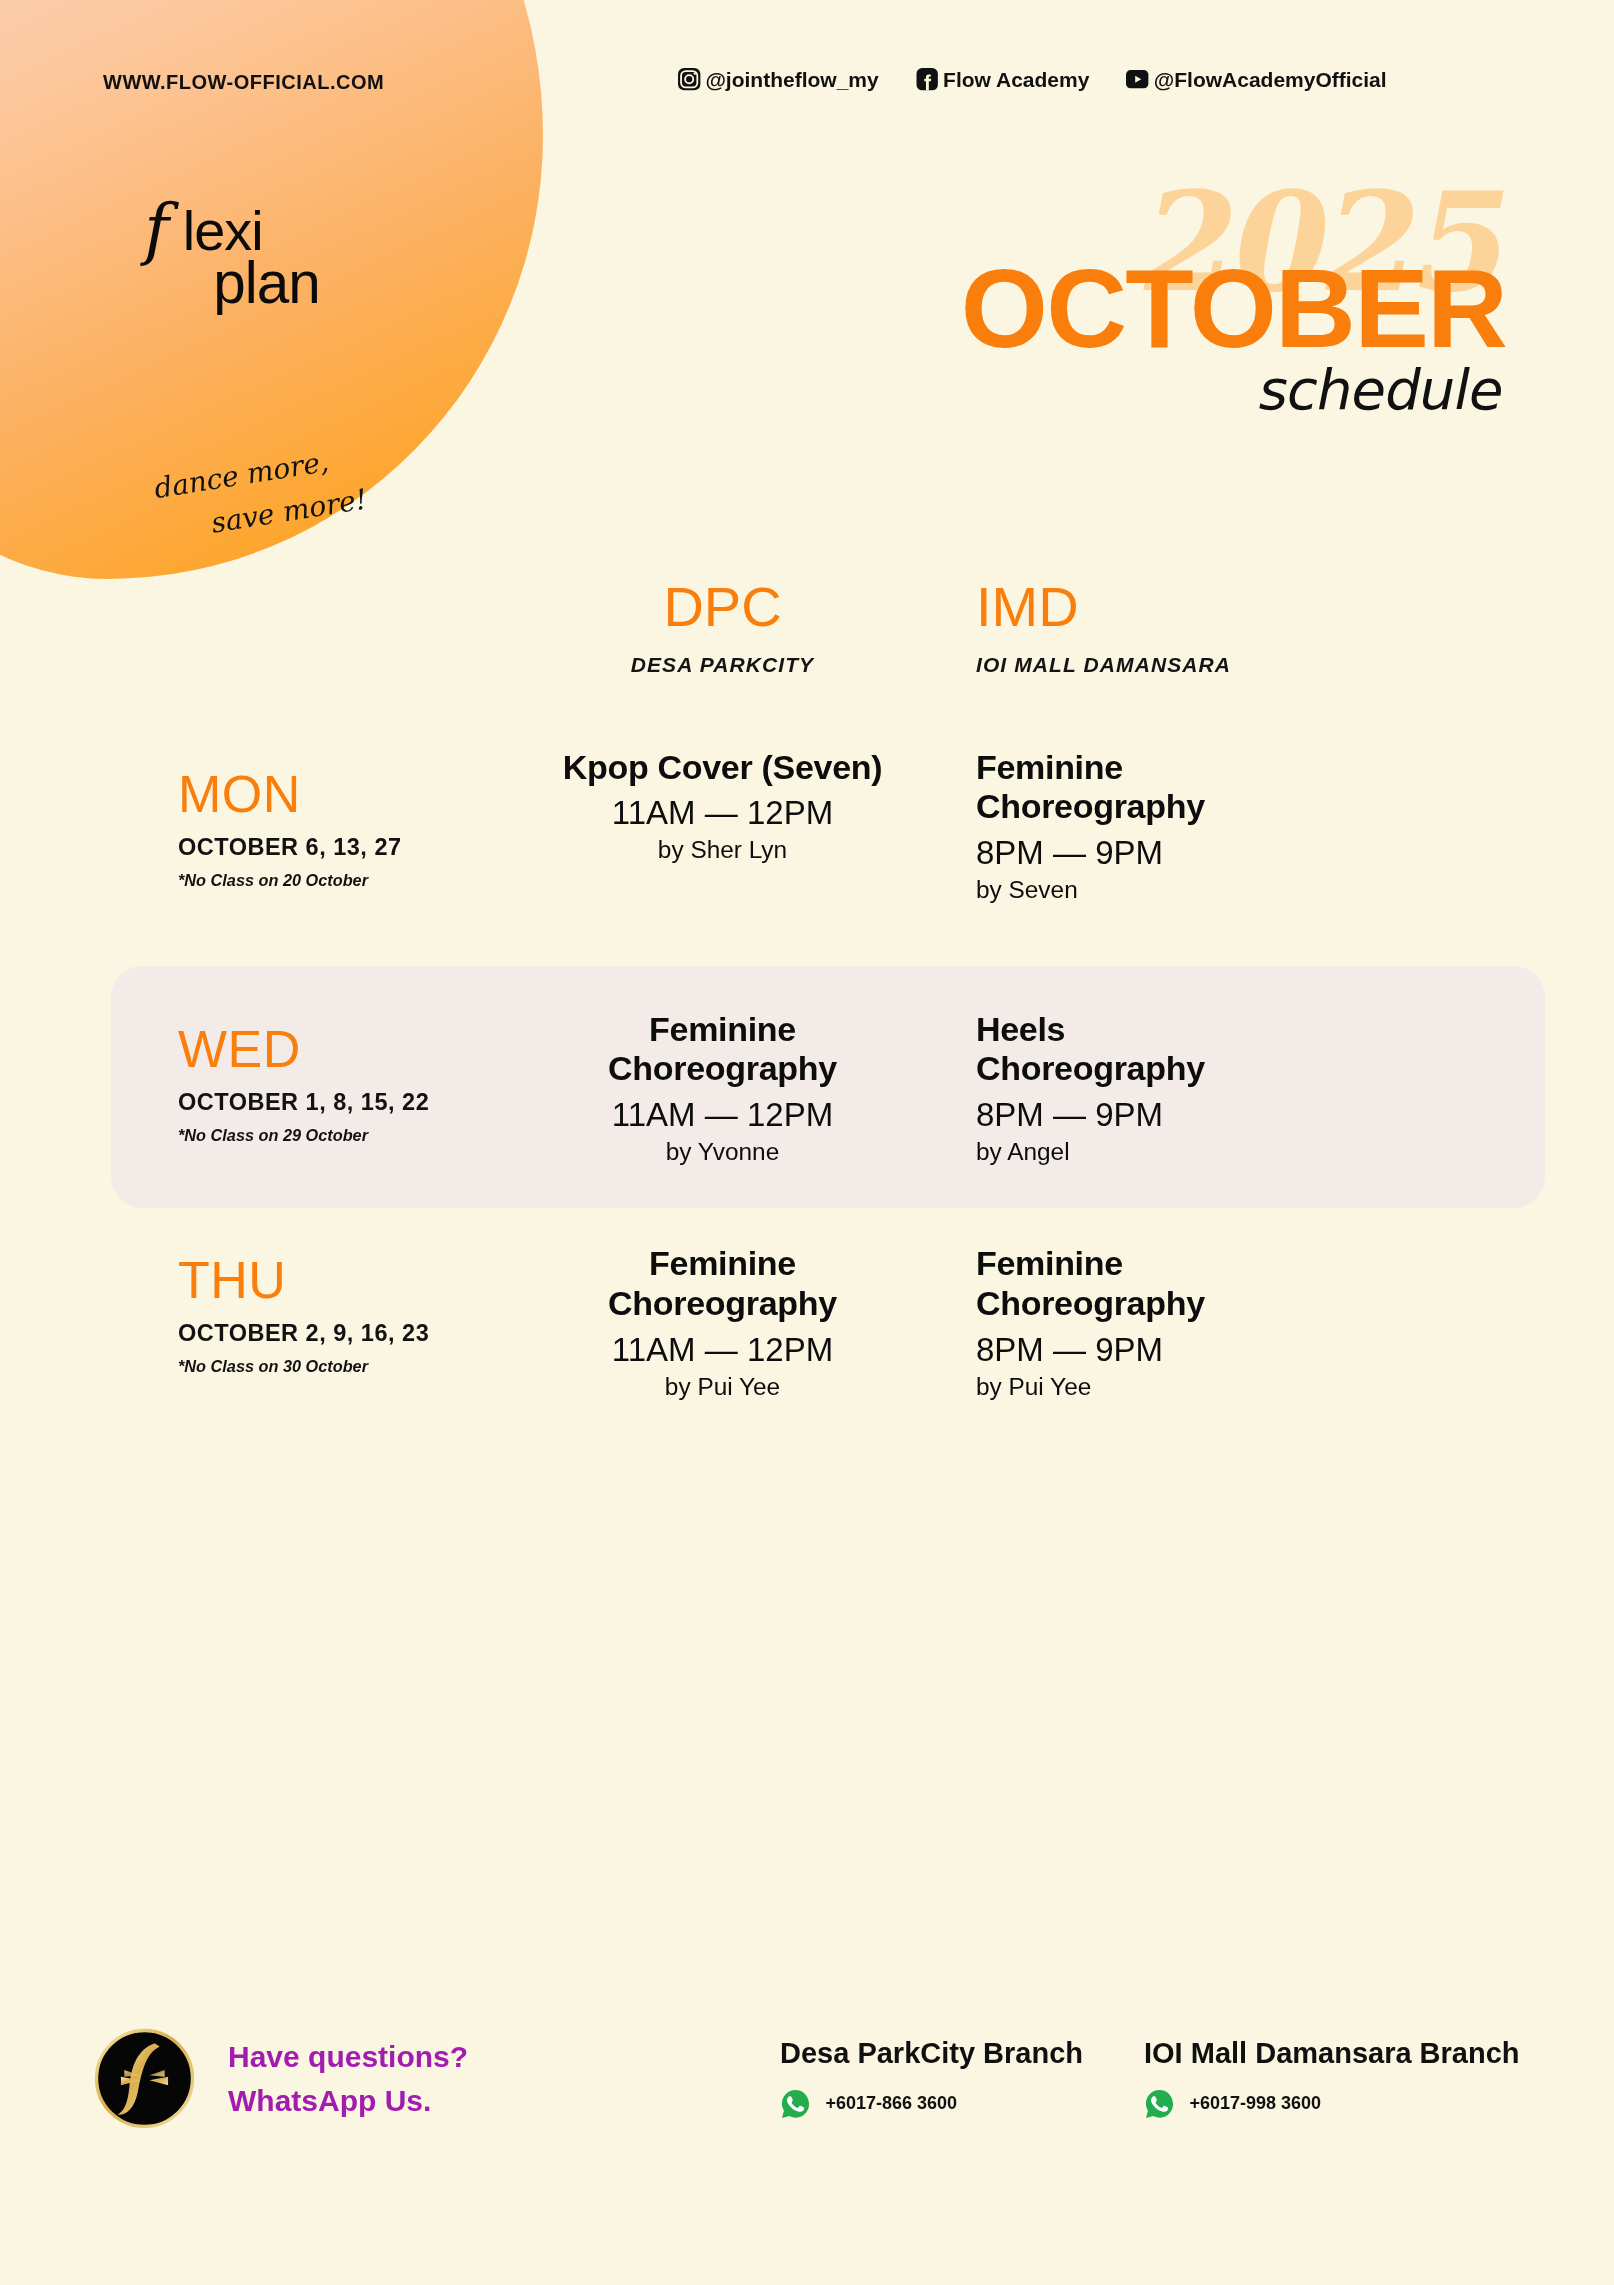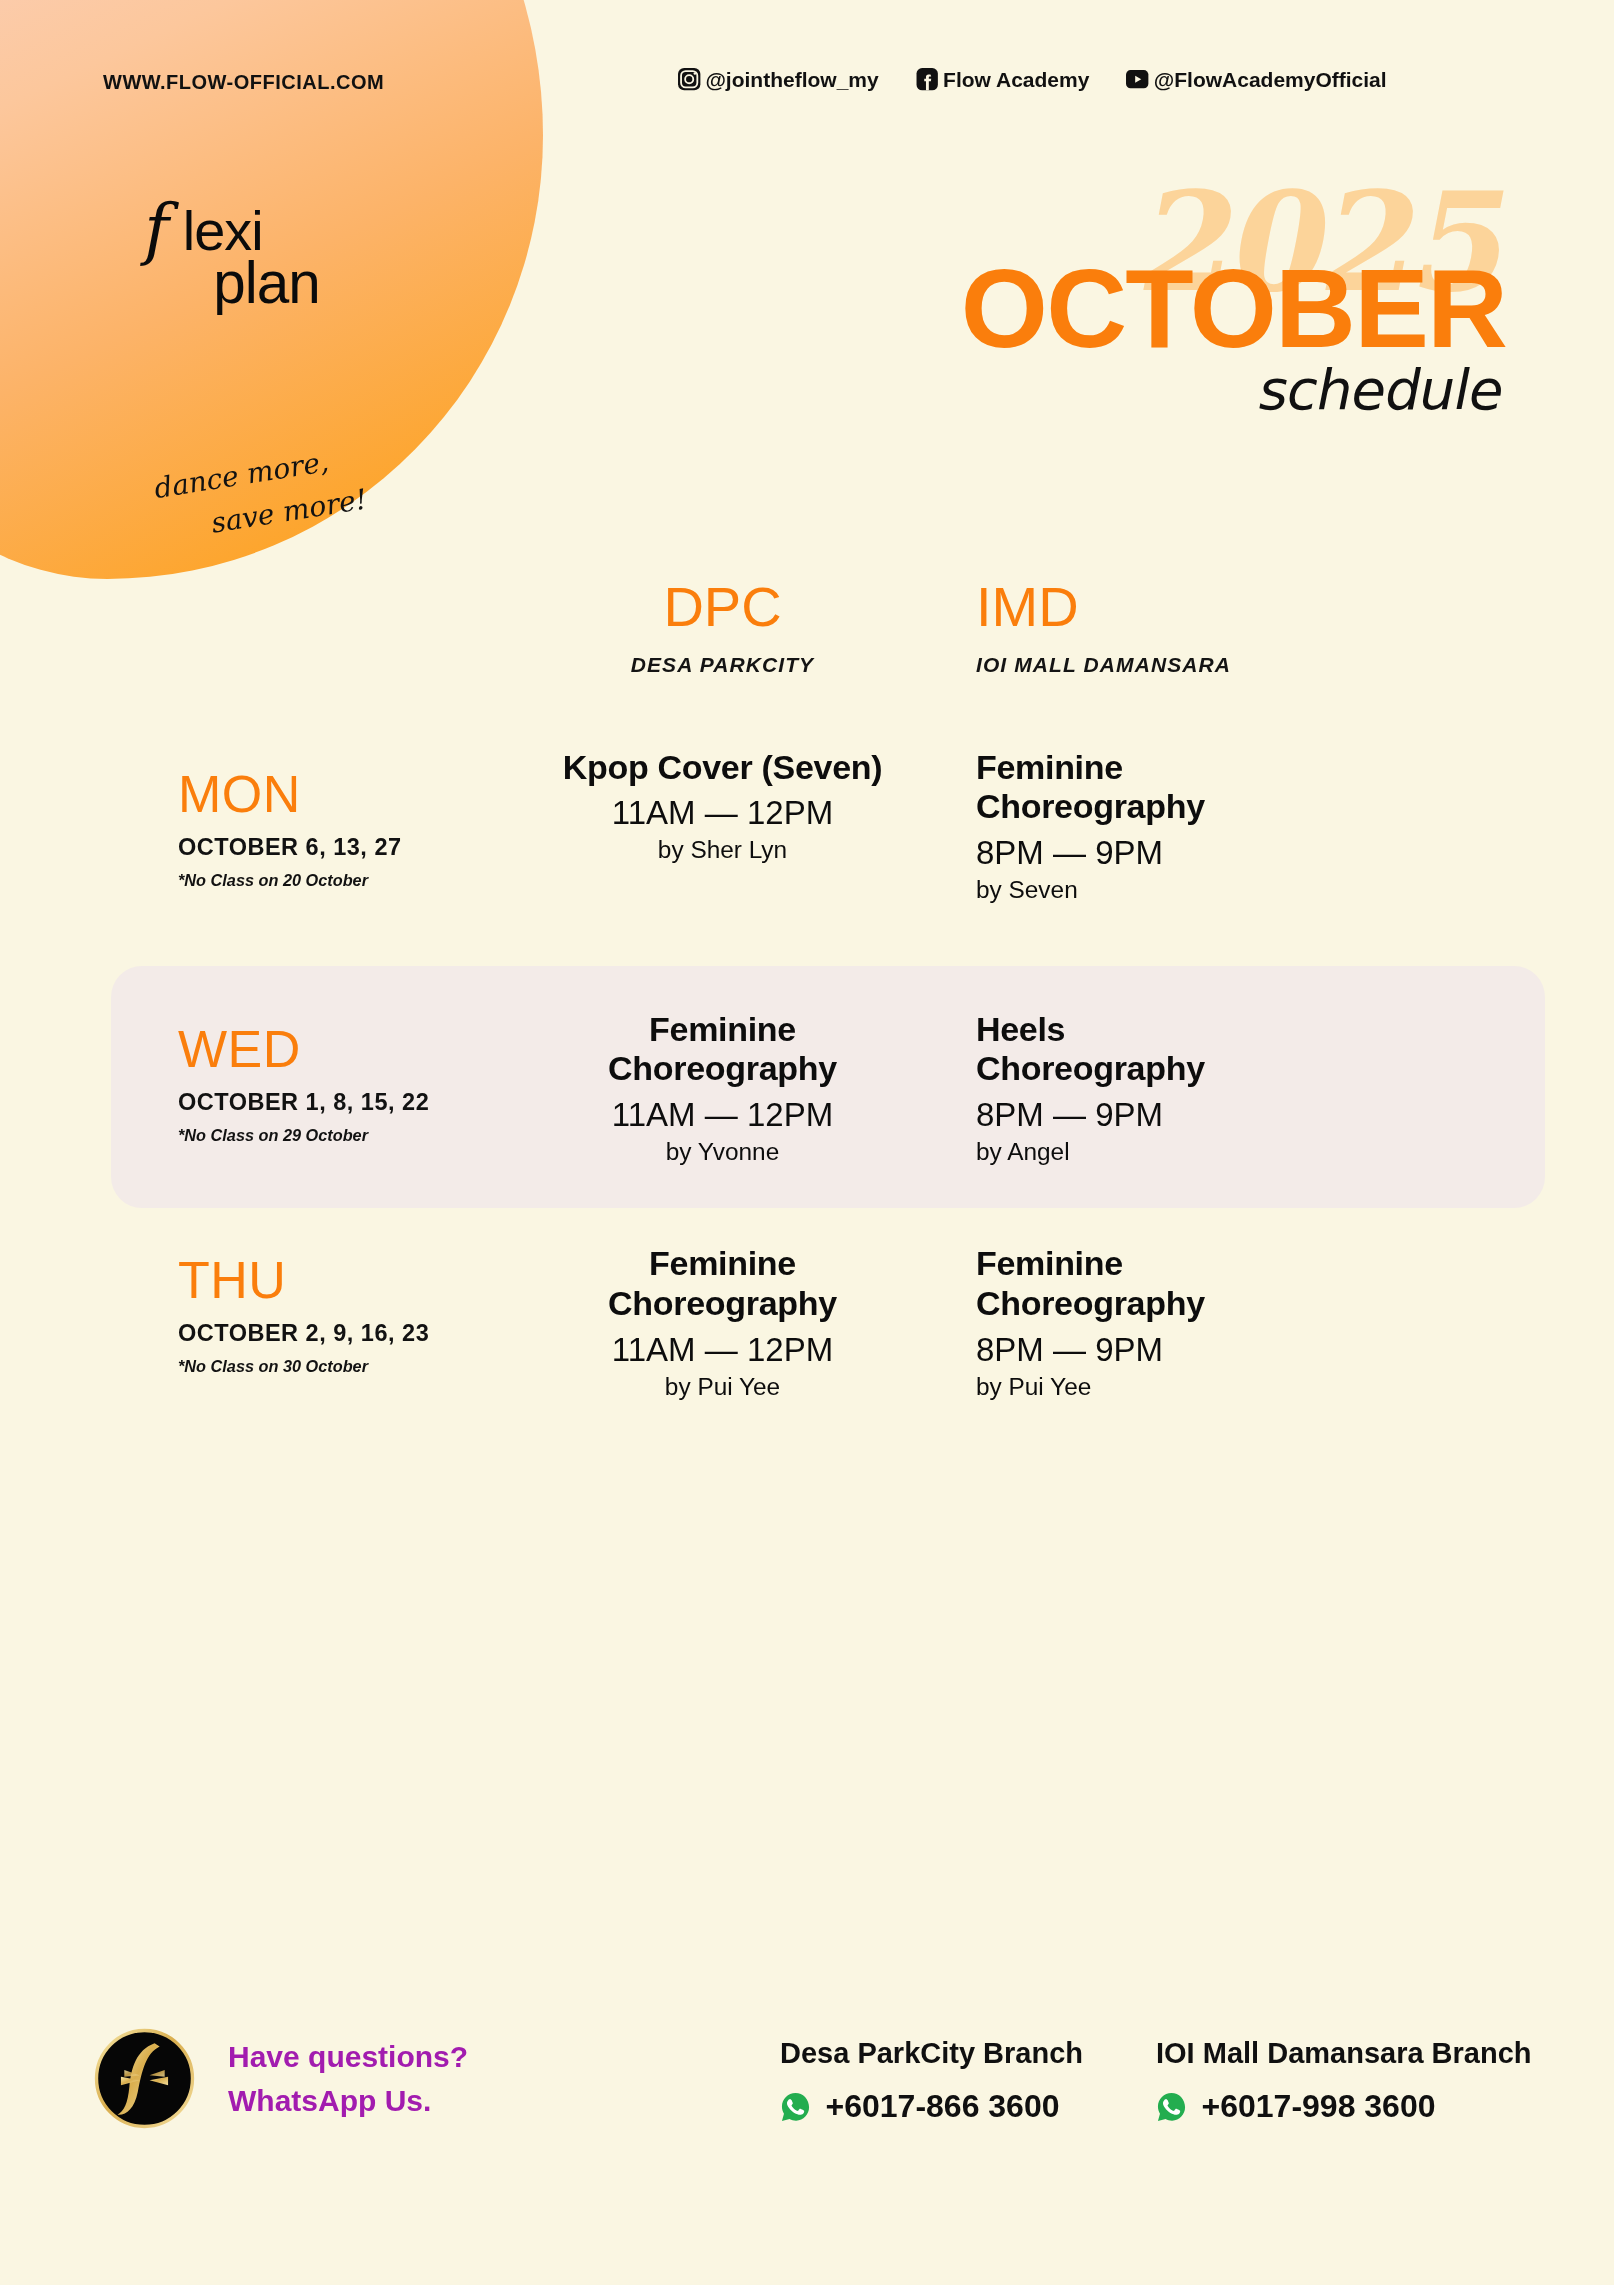--- a/index.html
+++ b/index.html
@@ -248,33 +248,33 @@
     left: 228px;
     top: 18px;
     font-size: 30px;
     font-weight: 700;
     color: #a21caf;
     line-height: 1.48;
   }
 
   .branch { position: absolute; top: 20px; }
   .branch.b1 { left: 780px; }
-  .branch.b2 { left: 1144px; margin-left: 12px; }
+  .branch.b2 { left: 1144px; }
   .branch-title {
     font-size: 29px;
     font-weight: 800;
     color: #101010;
     white-space: nowrap;
   }
   .branch-phone {
     margin-top: 18px;
     display: flex;
     align-items: center;
     gap: 14.5px;
-    font-size: 32px;
+    font-size: 18px;
     font-weight: 700;
     color: #101010;
     white-space: nowrap;
   }
   .wa { width: 31px; height: 31px; display: block; flex: 0 0 auto; }
 </style>
 </head>
 <body>
 
 <div class="blob"></div>

